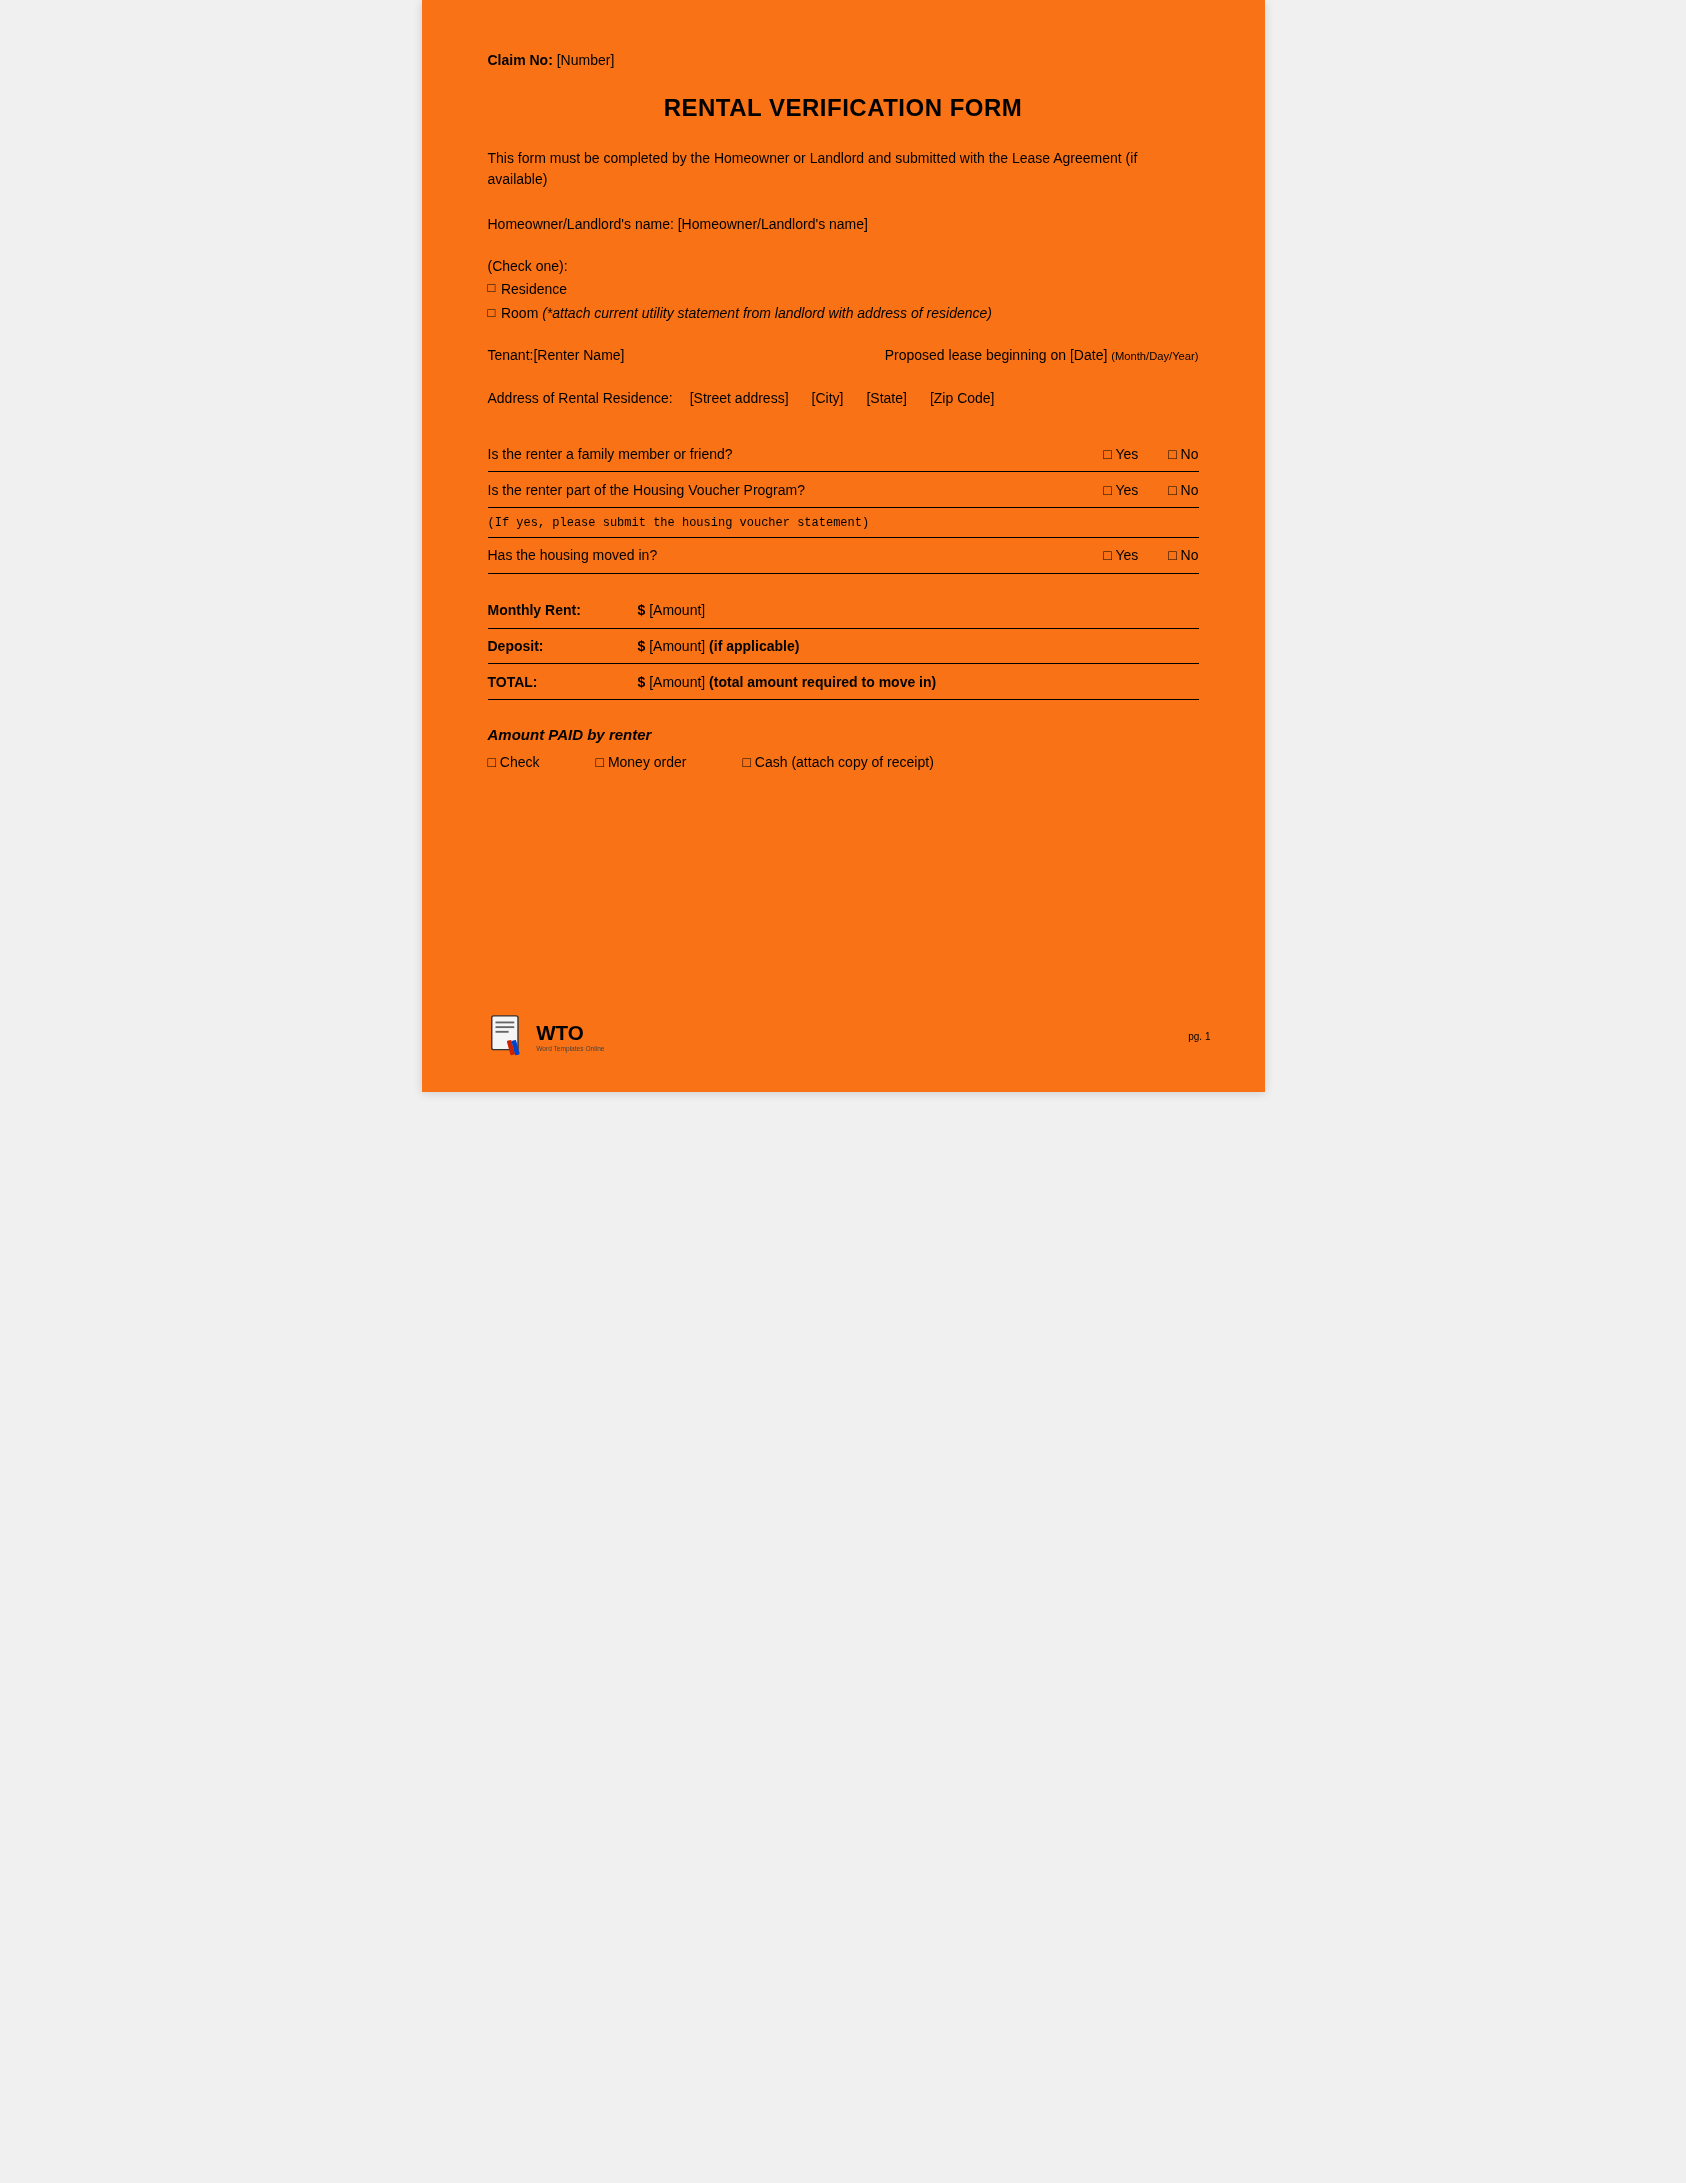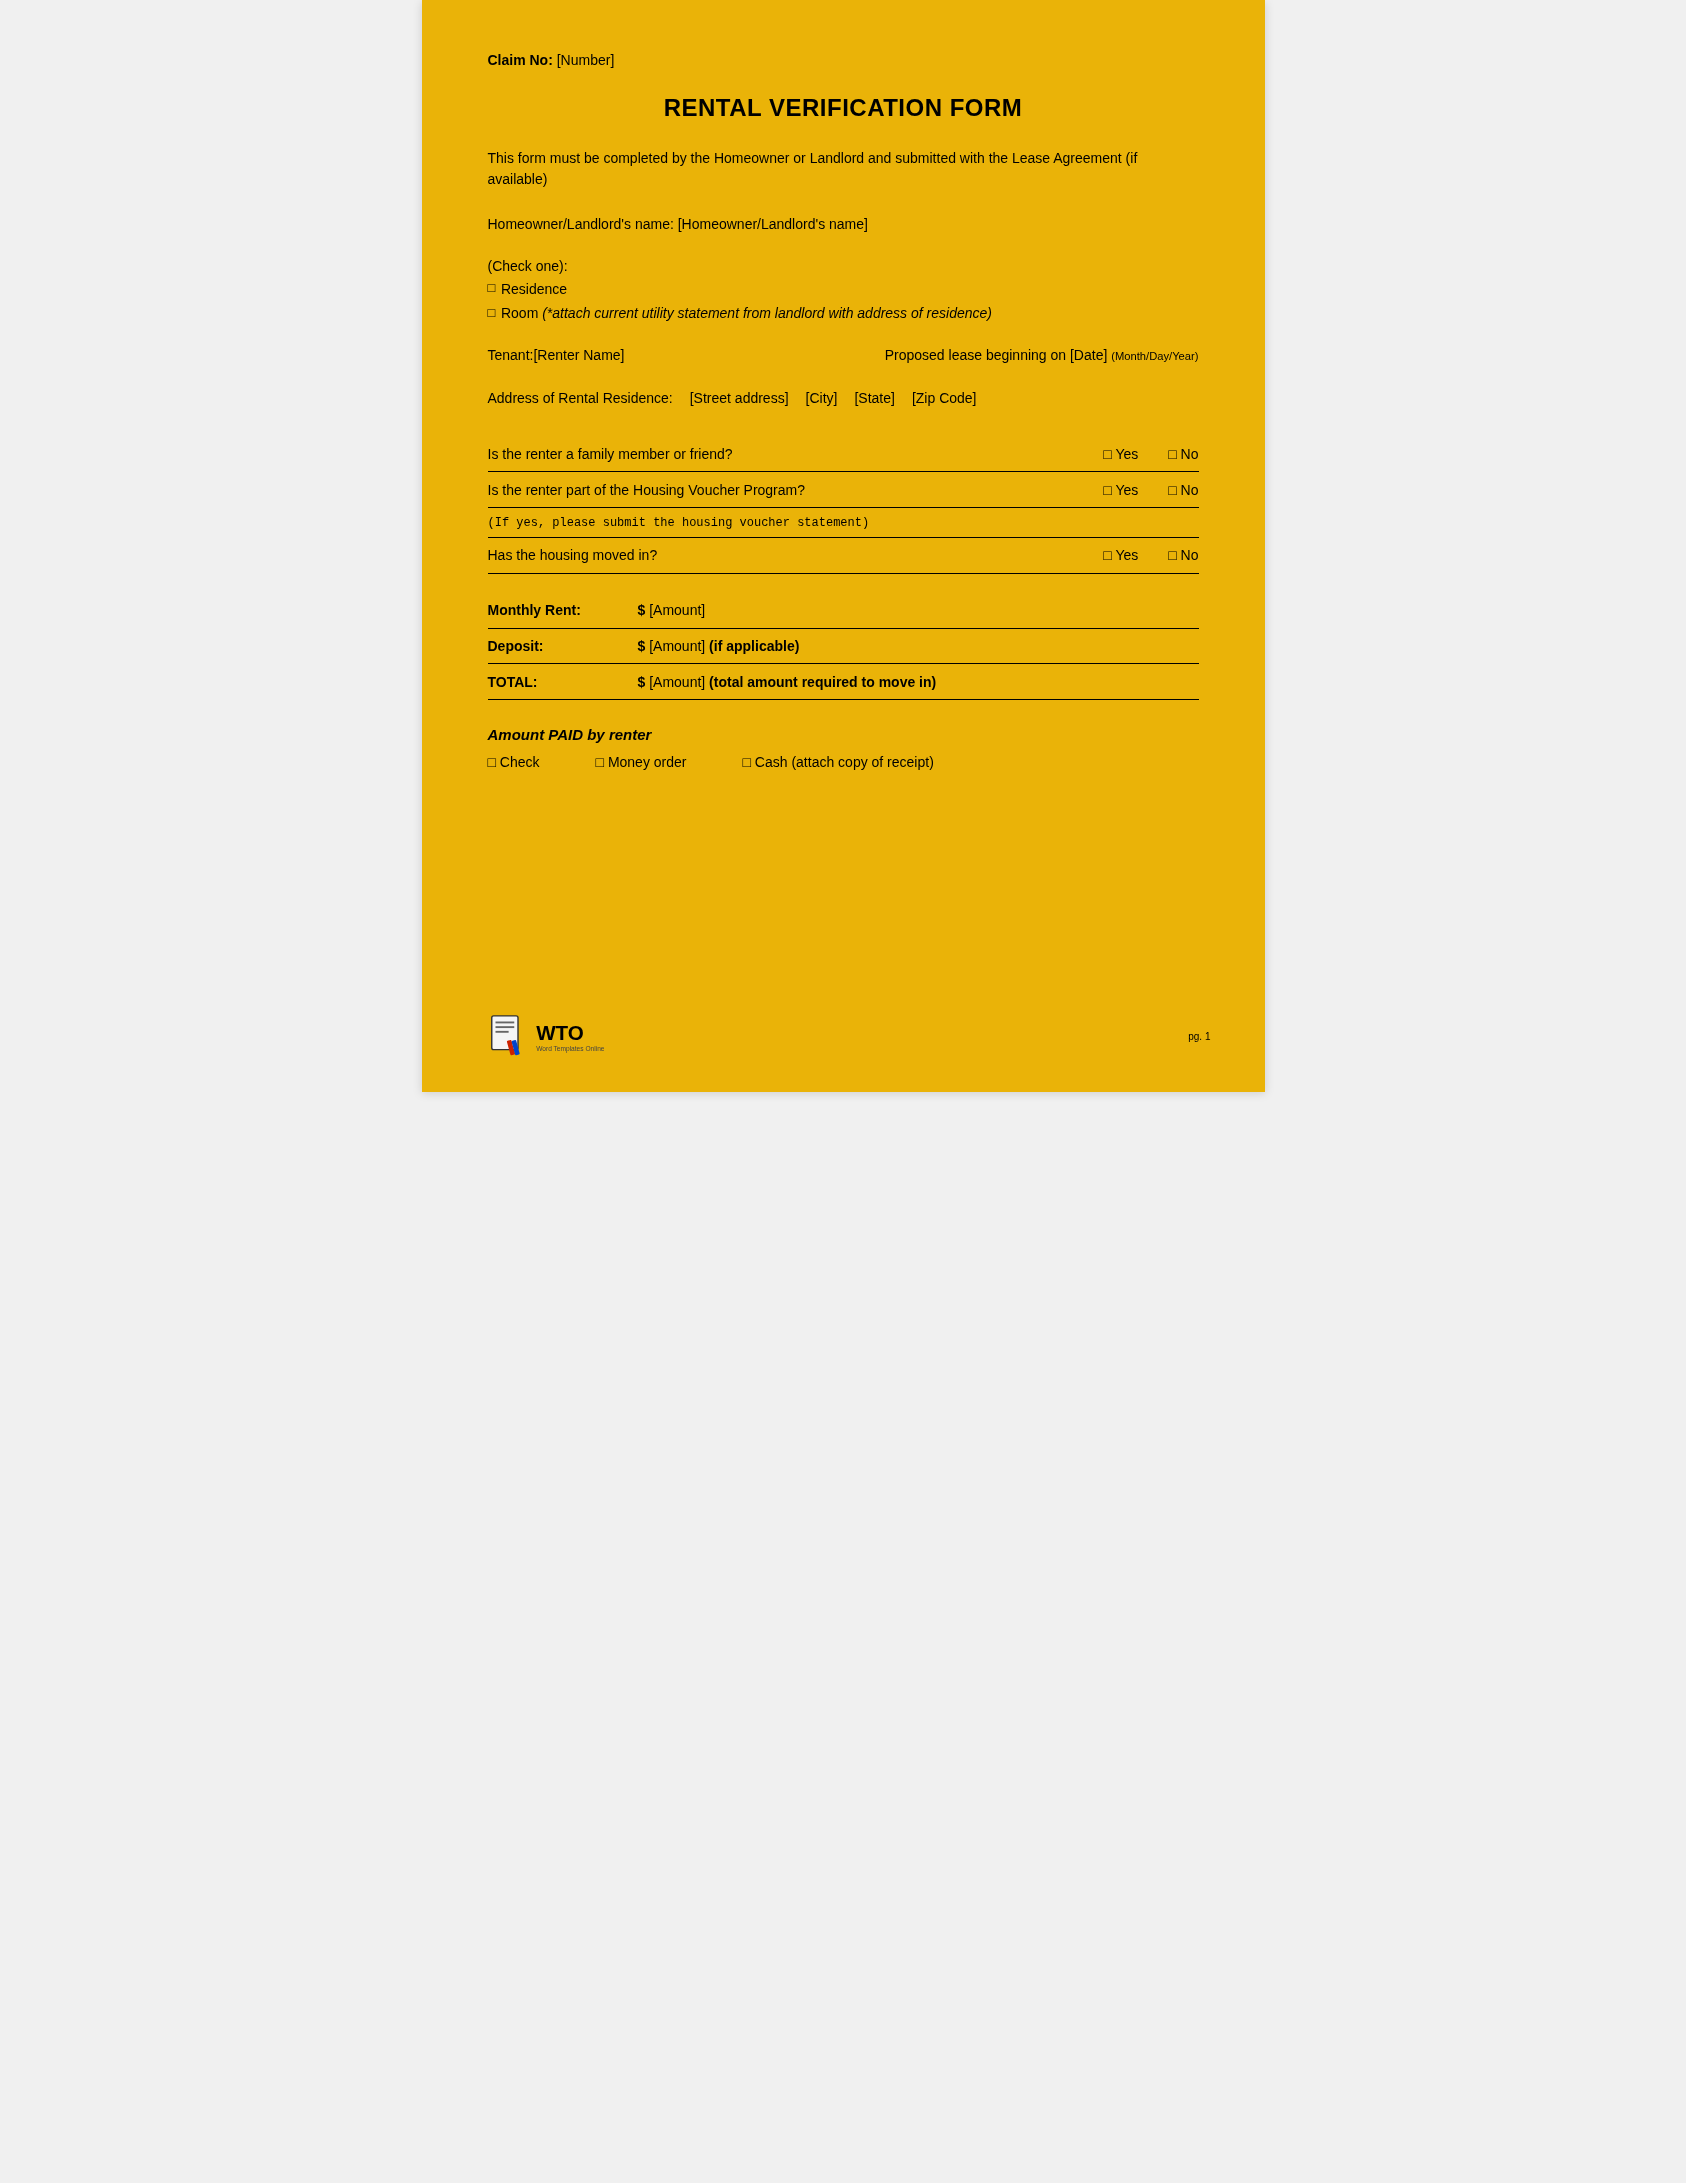--- a/index.html
+++ b/index.html
@@ -13,21 +13,21 @@
       display: flex;
       justify-content: center;
       align-items: flex-start;
       min-height: 100vh;
       font-family: 'Times New Roman', Times, serif;
     }
 
     .page {
       width: 843px;
       min-height: 1092px;
-      background: #eab308;
+      background: #f97316;
       padding: 52px 66px 20px 66px;
       position: relative;
       box-shadow: 0 1.9px 9.4px rgba(0,0,0,0.15);
     }
 
     .claim-no {
       font-size: 14px;
       font-weight: normal;
       margin-bottom: 26px;
       font-family: Arial, sans-serif;
@@ -120,21 +120,21 @@
       font-family: Arial, sans-serif;
       font-size: 14px;
     }
 
     .address-label {
       flex-shrink: 0;
     }
 
     .address-fields {
       display: flex;
-      gap: 17px;
+      gap: 23px;
       align-items: center;
     }
 
     .question-table {
       width: 100%;
       margin-bottom: 0;
       font-family: Arial, sans-serif;
       font-size: 14px;
     }
 

